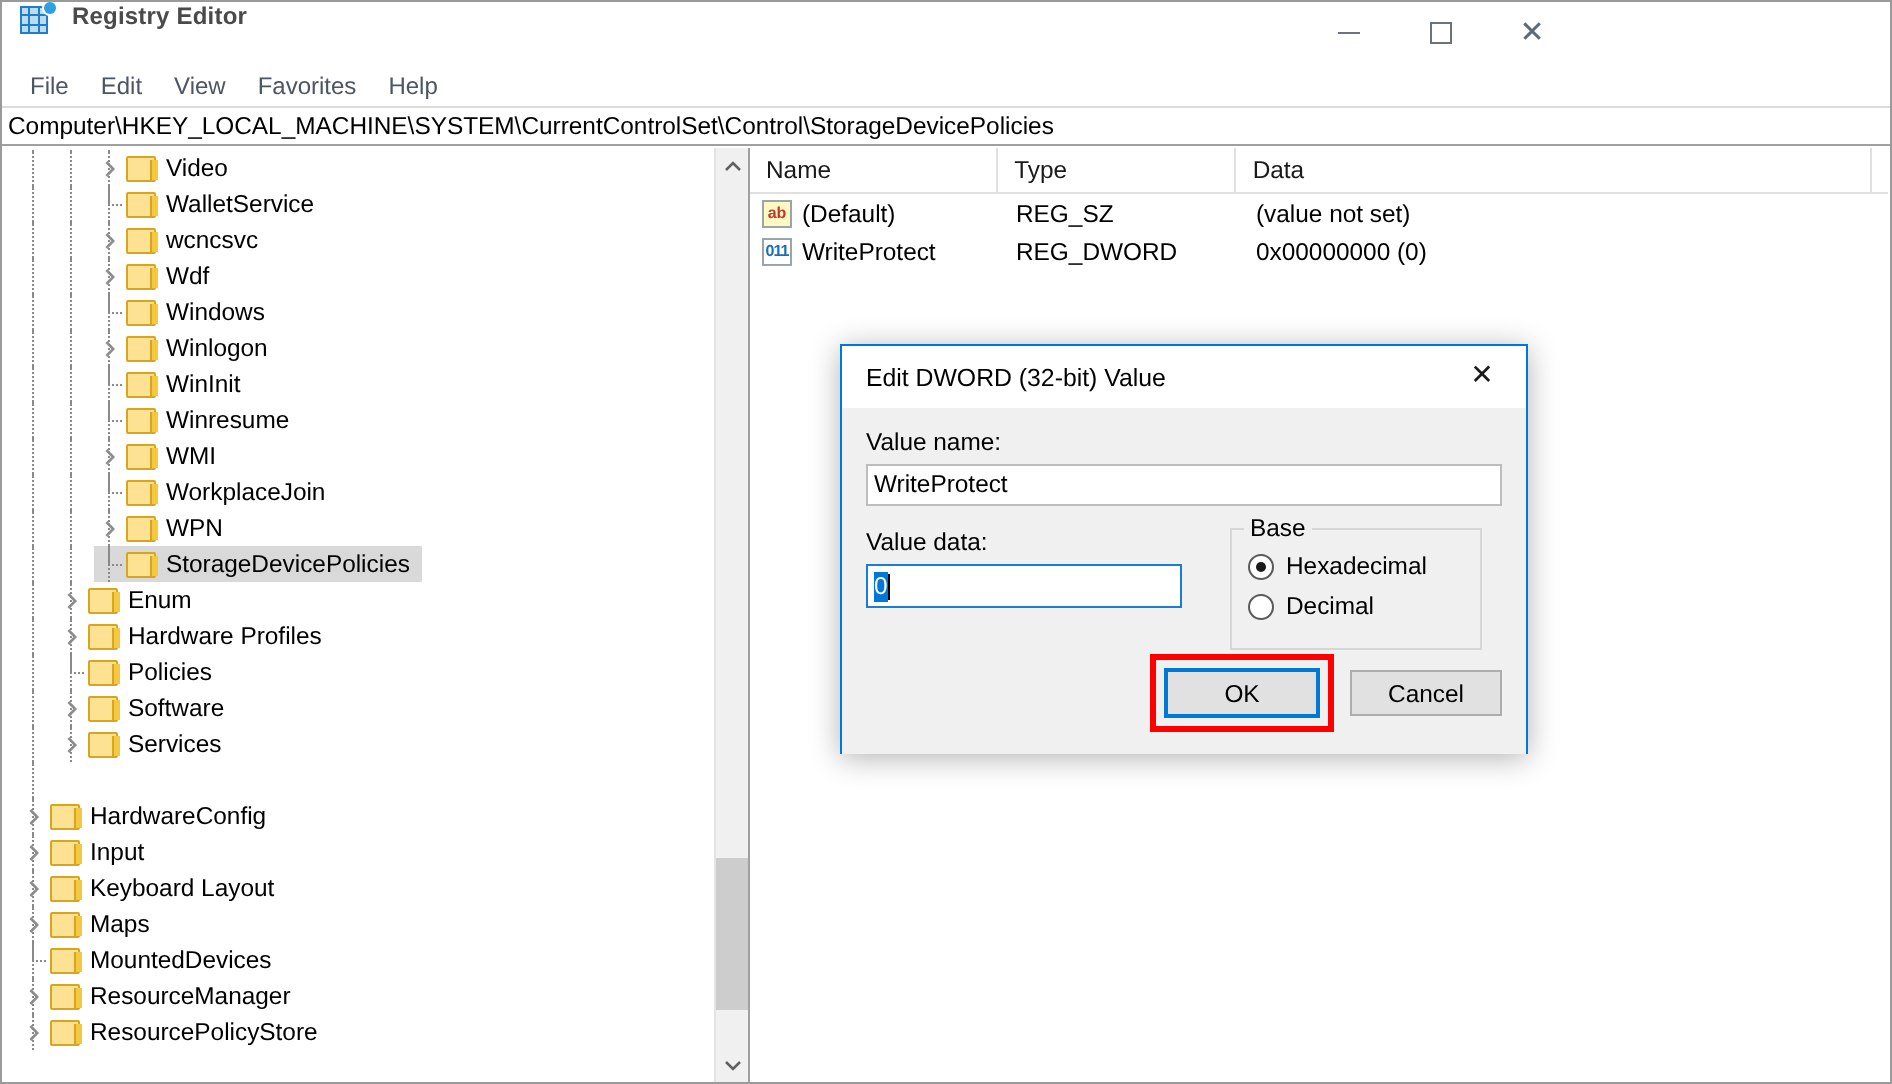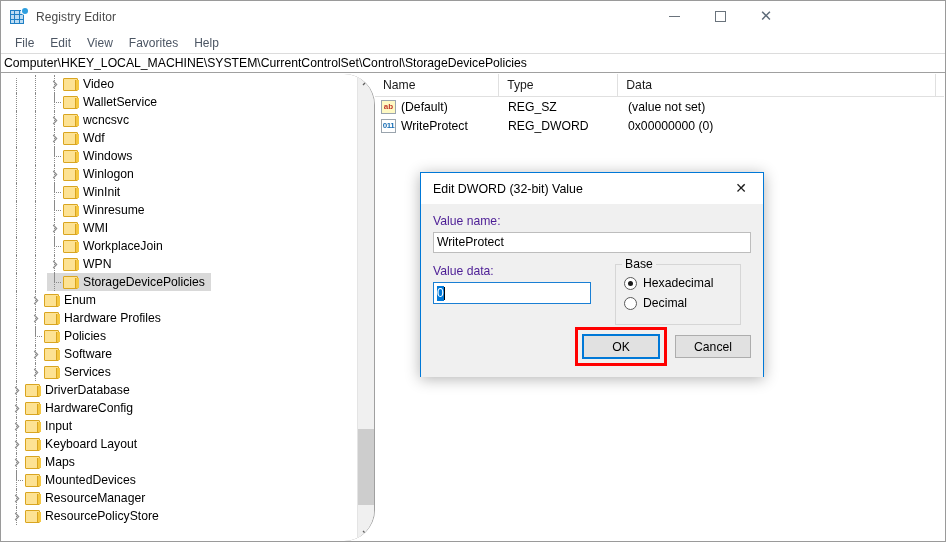--- a/index.html
+++ b/index.html
@@ -17,21 +17,21 @@
     background: #ffffff;
     border: 1px solid #9a9a9a;
     overflow: hidden;
   }
 
   
   .titlebar {
     position: absolute; top: 0; left: 0;
     width: 788px; height: 31px;
     background: #ffffff;
-    display: flex; align-items: center;
+    display: flex; align-items: flex-start; font-weight: bold;
   }
   .app-icon {
     position: relative;
     margin-left: 9px;
     width: 17px; height: 17px;
   }
   .app-icon .grid {
     position: absolute; left: 0; top: 2px;
     width: 14px; height: 14px;
     display: grid;
@@ -106,21 +106,20 @@
     background: #ffffff;
   }
 
   
   .tree-pane {
     position: relative;
     width: 374px; height: 467px;
     background: #ffffff;
     border-right: 1px solid #a0a0a0;
     overflow: hidden;
-    border-radius: 31px;
   }
   .tree-scroll {
     position: absolute;
     top: 0; left: 0;
     width: 357px; height: 467px;
     overflow: hidden;
   }
   .tree-list { position: relative; padding-top: 1px; }
   .tree-row {
     position: relative;
@@ -288,21 +287,21 @@
     font-family: "DejaVu Sans", sans-serif;
   }
 
   .dlg-body {
     position: relative;
     height: 173px;
     background: #f0f0f0;
     padding: 10px 12px 0 12px;
   }
   .fld-label {
-    font-size: 12.2px; color: #4c1d95;
+    font-size: 12.2px; color: #000000;
     margin-bottom: 4px;
   }
   .txt-input {
     width: 100%; height: 21px;
     background: #ffffff;
     border: 1px solid #bdbdbd;
     font-size: 12.2px;
     color: #000;
     padding: 0 3px;
     line-height: 19px;
@@ -699,32 +698,20 @@
                 </span>
                 <span class="folder">
                   <span class="body"></span>
                   <span class="tab"></span>
                 </span>
                 <span class="tree-label">Services</span>
               </span>
             </div>
             <div class="tree-row">
               <span class="vline" style="left: 15px;"></span>
-              <span class="hit" style="margin-left: 8px;">
-                <span class="arrow">
-                  <svg width="6" height="9" viewBox="0 0 6 9">
-                    <path d="M1.2 1 L4.6 4.5 L1.2 8" stroke="#8d8d8d" stroke-width="1.3" fill="none"></path>
-                  </svg>
-                </span>
-                <span class="folder">
-                  <span class="body"></span>
-                  <span class="tab"></span>
-                </span>
-                <span class="tree-label">DriverDatabase</span>
-              </span>
             </div>
             <div class="tree-row">
               <span class="vline" style="left: 15px;"></span>
               <span class="hit" style="margin-left: 8px;">
                 <span class="arrow">
                   <svg width="6" height="9" viewBox="0 0 6 9">
                     <path d="M1.2 1 L4.6 4.5 L1.2 8" stroke="#8d8d8d" stroke-width="1.3" fill="none"></path>
                   </svg>
                 </span>
                 <span class="folder">

